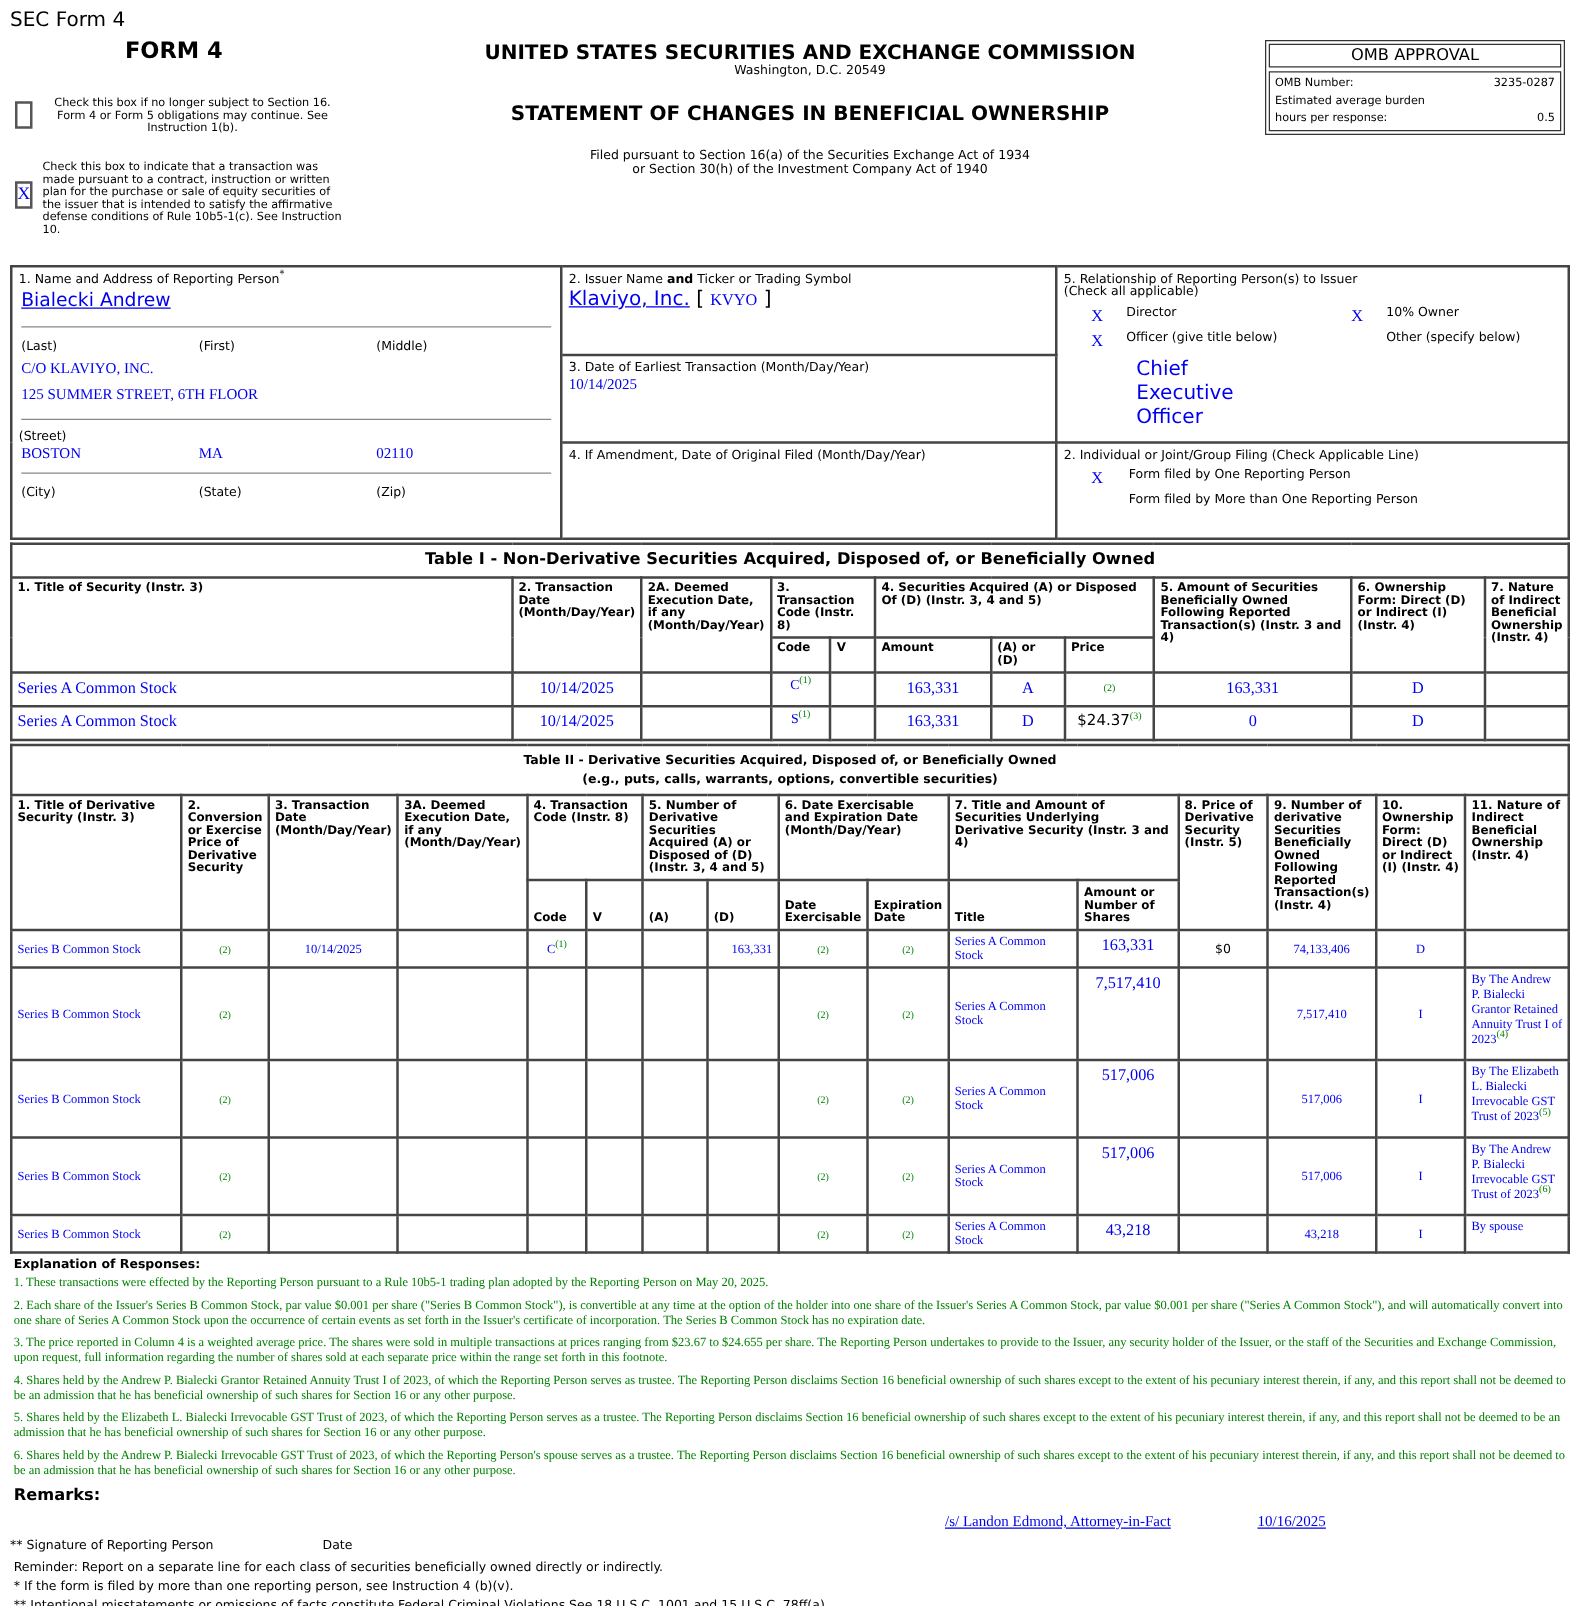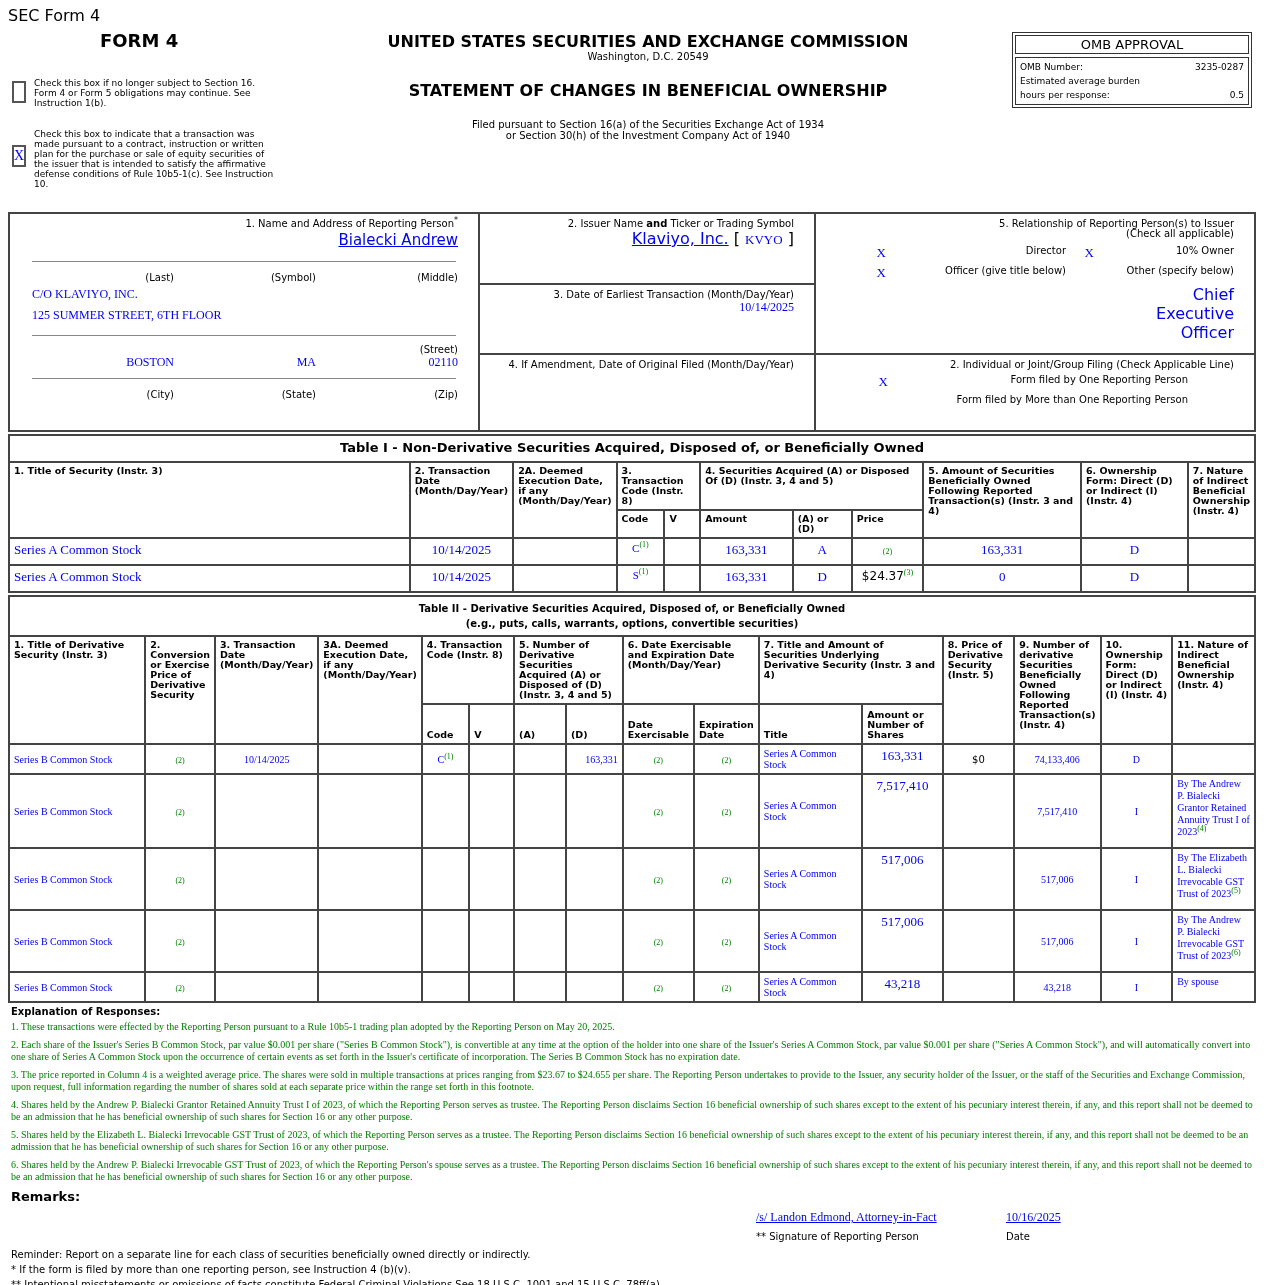--- a/index.html
+++ b/index.html
@@ -24,21 +24,21 @@
   .wash { font-size: 10px; }
   .stmt { font-size: 16px; font-weight: bold; margin-top: 19px; }
   .filed { font-size: 10px; margin-top: 19px; line-height: 11px; }
   .omb { position: absolute; right: 4px; top: 6px; width: 240px; border: 1px solid #333; padding: 2px; }
   .omb-title { border: 1px solid #333; text-align: center; font-size: 13px; padding: 1px; }
   .omb-body { border: 1px solid #333; margin-top: 3px; padding: 2px 4px; font-size: 9px; line-height: 14px; }
   .omb-row { display: flex; justify-content: space-between; }
 
   table { border-collapse: collapse; width: 100%; }
   td, th { border: 2px solid #444; vertical-align: top; padding: 3px 4px; }
-  .top-table td { padding: 4px 20px; font-size: 10px; text-align: right; }
+  .top-table td { padding: 4px 5px; font-size: 10px; }
   .lbl { font-size: 10px; }
   .name-big { font-size: 15px; margin-top: 2px; }
   .hr { border-top: 1px solid #888; margin: 12px 2px 10px 2px; }
   .addr-row { display: flex; font-size: 10px; }
   .addr-row span { width: 142px; }
   .addr-val { display: flex; font-family: "Liberation Serif", serif; font-size: 12px; color: #0000ee; }
   .addr-val span { width: 142px; }
   .rel-grid { display: grid; grid-template-columns: 28px 180px 28px 140px; row-gap: 4px; margin-top: 6px; margin-left: 22px; font-size: 10px; }
   .xmark { color: #0000ee; font-family: "Liberation Serif", serif; font-size: 13px; }
   .officer-title { color: #0000ee; font-size: 16px; line-height: 19px; margin-left: 58px; margin-top: 4px; }
@@ -48,32 +48,32 @@
   .cell { font-family: "Liberation Serif", serif; color: #0000ee; }
   .t1 td { font-size: 13px; height: 27px; }
   .t2 td { font-size: 10px; }
   .c { text-align: center; }
   .mid td { vertical-align: middle; }
   .fn { font-family: "Liberation Serif", serif; color: #008000; font-size: 10px; line-height: 12px; margin: 4px 3px 6px 3px; }
   .expl-title { font-weight: bold; font-size: 10px; margin: 3px 3px 4px 3px; }
   .remarks { font-weight: bold; font-size: 13px; margin: 4px 3px; }
   .sig { display: flex; margin-left: 748px; margin-top: 6px; }
   .sig div { font-size: 12px; }
-  .sigl { display: flex; margin-left: 748px; font-size: 10px; margin-top: 6px; align-items: center; }
+  .sigl { display: flex; font-size: 10px; margin-top: 6px; align-items: center; }
   .foot { font-size: 10px; margin: 2px 3px; line-height: 13px; }
 </style>
 </head>
 <body>
 
 <div class="doc-title">SEC Form 4</div>
 
 <div class="header">
   <div class="form4">FORM 4</div>
 
-  <div class="chk" style="top:52px;">
+  <div class="chk" style="top:52px;text-align:center;">
     <div class="chkbox"></div>
     <div class="txt">Check this box if no longer subject to Section 16. Form 4 or Form 5 obligations may continue. See Instruction 1(b).</div>
   </div>
   <div class="chk" style="top:103px;">
     <div class="chkbox" style="margin-top:16px;">X</div>
     <div class="txt">Check this box to indicate that a transaction was made pursuant to a contract, instruction or written plan for the purchase or sale of equity securities of the issuer that is intended to satisfy the affirmative defense conditions of Rule 10b5-1(c). See Instruction 10.</div>
   </div>
 
   <div class="center-head">
     <div class="sec">UNITED STATES SECURITIES AND EXCHANGE COMMISSION</div>
@@ -105,21 +105,21 @@
 
 <table class="top-table">
   <tbody>
       <tr>
     <td rowspan="3" style="width:436px;">
       <div class="lbl"><span>1. Name and Address of Reporting Person</span><sup>*</sup></div>
       <div class="name-big" style="margin-left:2px;"><a href="#">Bialecki Andrew</a></div>
       <div class="hr"></div>
       <div class="addr-row" style="margin-left:2px;">
             <span>(Last)</span>
-            <span>(Symbol)</span>
+            <span>(First)</span>
             <span>(Middle)</span>
           </div>
       <div class="addr-val" style="margin-top:4px;margin-left:2px;">
             <span style="width:auto">C/O KLAVIYO, INC.</span>
           </div>
       <div class="addr-val" style="margin-top:6px;margin-left:2px;">
             <span style="width:auto">125 SUMMER STREET, 6TH FLOOR</span>
           </div>
       <div class="hr"></div>
       <div class="lbl" style="margin-top:-2px;">(Street)</div>

